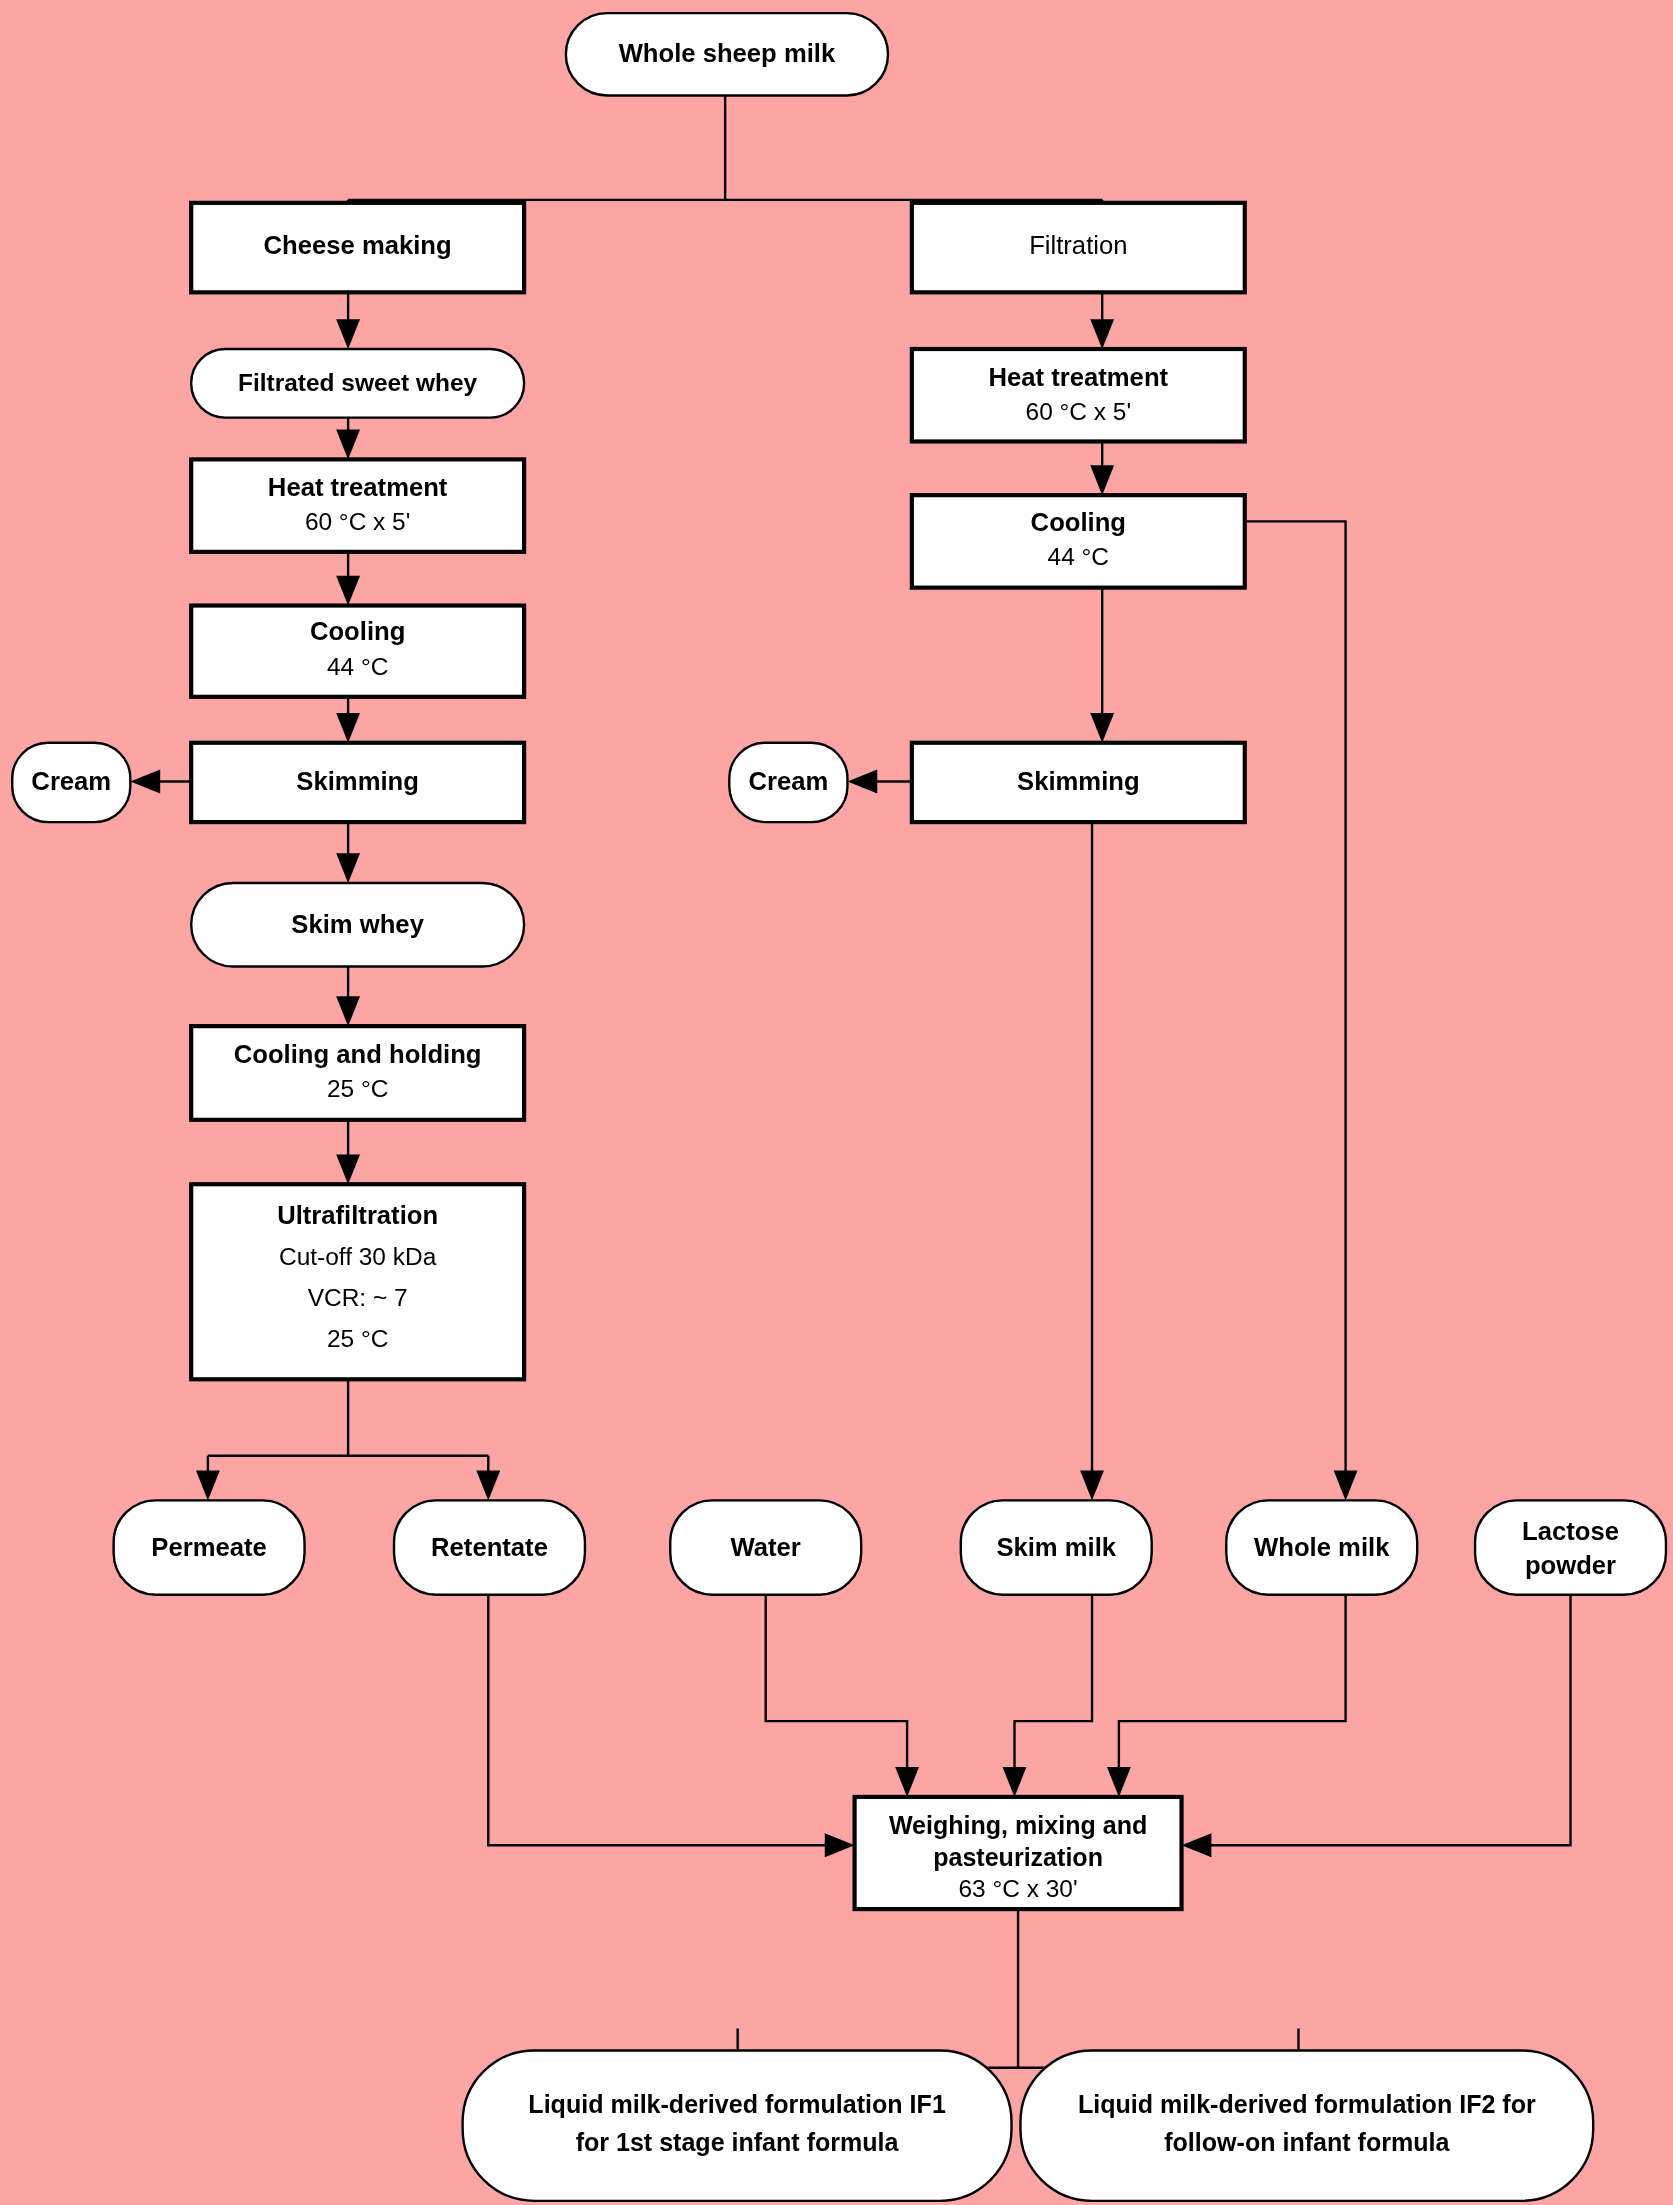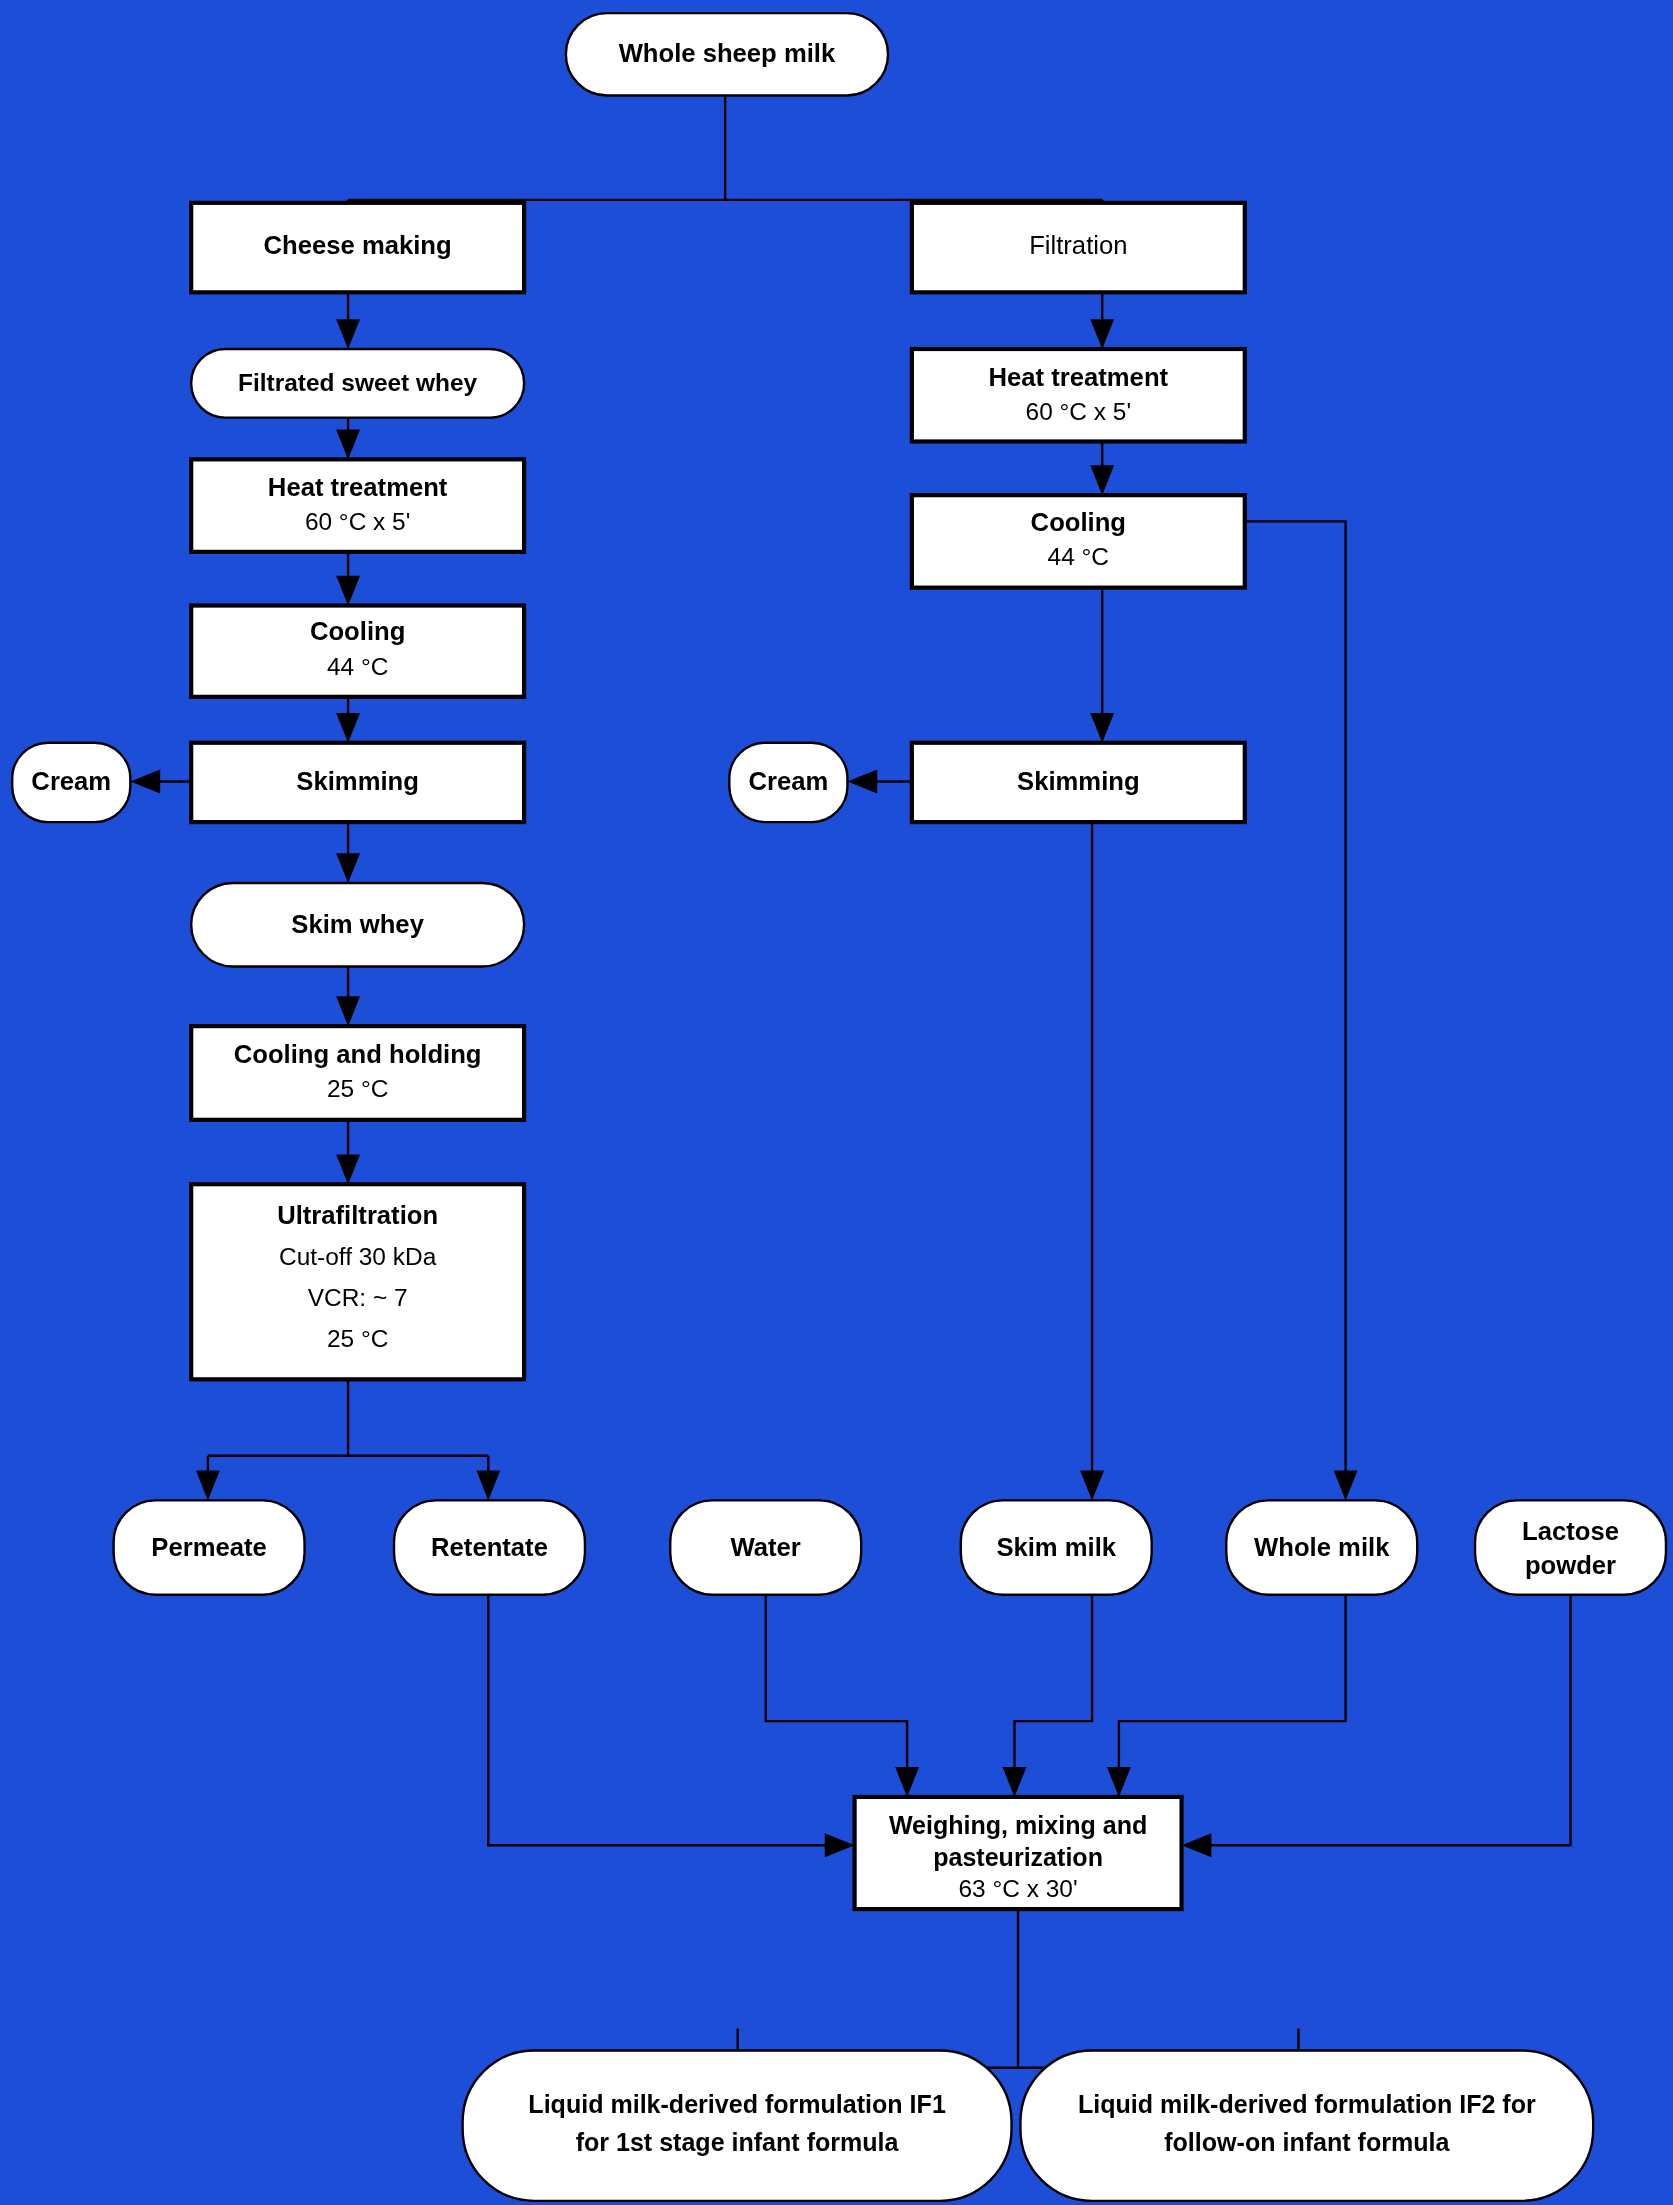--- a/index.html
+++ b/index.html
@@ -5,21 +5,21 @@
 <style>
   html, body {
     margin: 0;
     padding: 0;
     background: #ffffff;
   }
   #root {
     position: relative;
     width: 1674px;
     height: 2205px;
-    background: #1d4ed8;
+    background: #fca5a5;
     font-family: "Liberation Sans", sans-serif;
   }
   svg.flow {
     position: absolute;
     left: 0; top: 0;
     width: 1674px;
     height: 2205px;
     display: block;
   }
   .node-rect {

